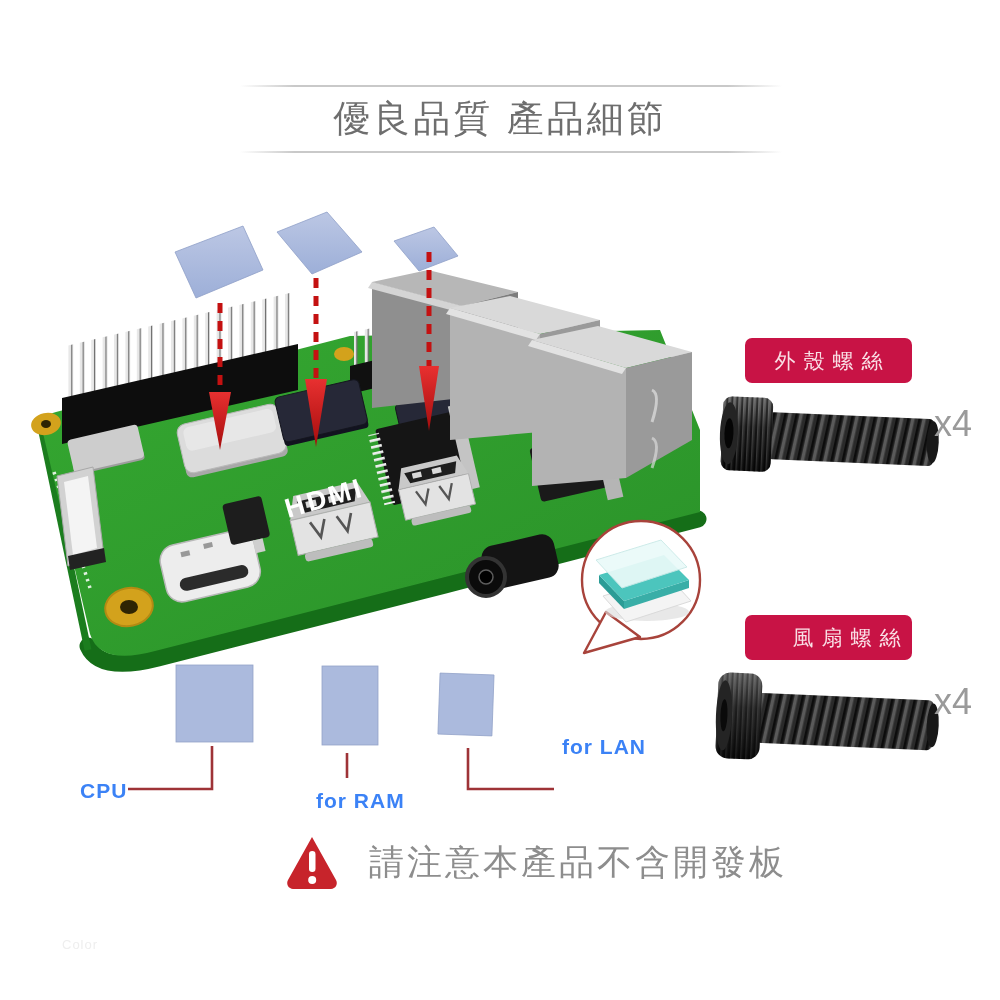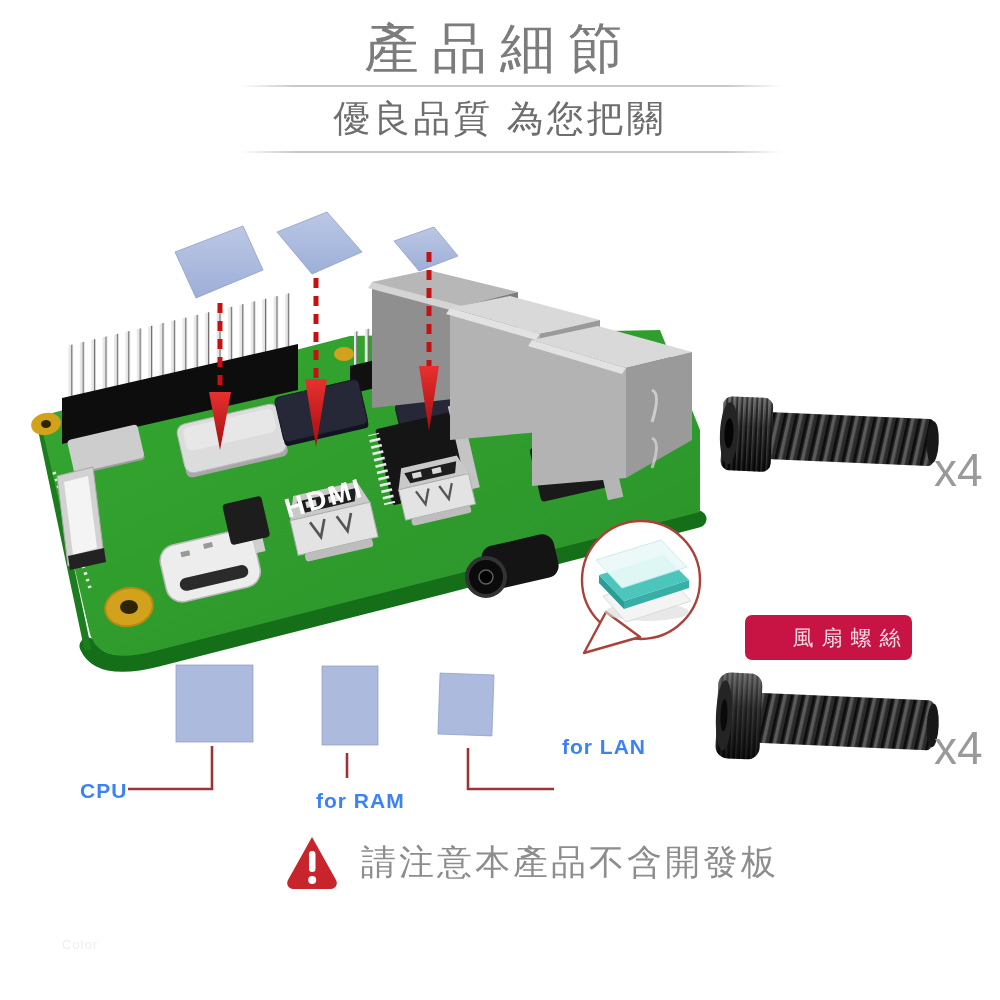--- a/index.html
+++ b/index.html
@@ -13,43 +13,42 @@
             letter-spacing:3px;font-weight:400;}
   .hline{height:2px;background:linear-gradient(90deg,rgba(200,200,200,0),#c9c9c9 10%,#c9c9c9 90%,rgba(200,200,200,0));}
   .hline1{left:240px;top:85px;width:542px;}
   .hline2{left:240px;top:151px;width:542px;}
   
   .redbox{width:167px;height:45px;background:#c81345;border-radius:7px;
           display:flex;align-items:center;justify-content:center;
           color:#f9dfe5;font-size:21px;letter-spacing:8px;padding-left:8px;box-sizing:border-box;}
   .redbox1{left:745px;top:338px;}
   .redbox2{left:745px;top:615px;padding-left:44px;}
-  .qty{font-size:46px;color:#9a9a9a;margin-top:40px;}
+  .qty{font-size:36px;color:#9a9a9a;}
   .qty1{left:934px;top:403px;}
   .qty2{left:934px;top:681px;}
   
   .padlabel{font-size:21px;font-weight:bold;color:#3b82f6;letter-spacing:1px;}
   .lab-cpu{left:80px;top:779px;}
   .lab-ram{left:316px;top:789px;}
   .lab-lan{left:562px;top:735px;}
   
-  .warnrow{left:284px;top:833px;display:flex;align-items:center;gap:21px;}
+  .warnrow{left:284px;top:833px;display:flex;align-items:center;gap:29px;}
   .warntext{font-size:35px;color:#8d8d8d;letter-spacing:3px;}
   .watermark{left:62px;top:937px;font-size:13px;color:#eeeeee;letter-spacing:1px;}
   svg{display:block;}
   .scene{left:0;top:0;}
 </style>
 </head>
 <body>
 
 <div id="page">
 
-  <div class="abs title">產品細節</div>
   <div class="abs hline hline1"></div>
-  <div class="abs subtitle">優良品質 為您把關</div>
+  <div class="abs subtitle">優良品質 產品細節</div>
   <div class="abs hline hline2"></div>
 
   <svg class="abs scene" width="1000" height="1000" viewBox="0 0 1000 1000">
     <defs>
       <pattern id="pins" width="11.4" height="60" patternUnits="userSpaceOnUse">
         <rect width="2.8" height="60" fill="#e8e8e8"></rect>
         <rect x="2.8" width="1.3" height="60" fill="#6f6f6f"></rect>
       </pattern>
       <pattern id="teeth" width="12" height="6.5" patternUnits="userSpaceOnUse">
         <rect width="12" height="2.6" fill="#efefef"></rect>
@@ -259,20 +258,21 @@
       <rect x="322" y="666" width="56" height="79" fill="#abbadd" stroke="#93a3c9" stroke-width="0.8"></rect>
       <rect x="439" y="674" width="54" height="61" fill="#abbadd" stroke="#93a3c9" stroke-width="0.8" transform="rotate(2 466 704)"></rect>
     </g>
     <g stroke="#9e3337" stroke-width="2.6" fill="none">
       <polyline points="212,746 212,789 128,789"></polyline>
       <line x1="347" y1="753" x2="347" y2="778"></line>
       <polyline points="468,748 468,789 554,789"></polyline>
     </g>
   </svg>
 
+  <div class="abs redbox redbox1">外殼螺絲</div>
   <div class="abs qty qty1">x4</div>
   <div class="abs redbox redbox2">風扇螺絲</div>
   <div class="abs qty qty2">x4</div>
 
   <div class="abs padlabel lab-cpu">CPU</div>
   <div class="abs padlabel lab-ram">for RAM</div>
   <div class="abs padlabel lab-lan">for LAN</div>
 
   <div class="abs warnrow">
     <svg width="56" height="58" viewBox="0 0 56 58">

